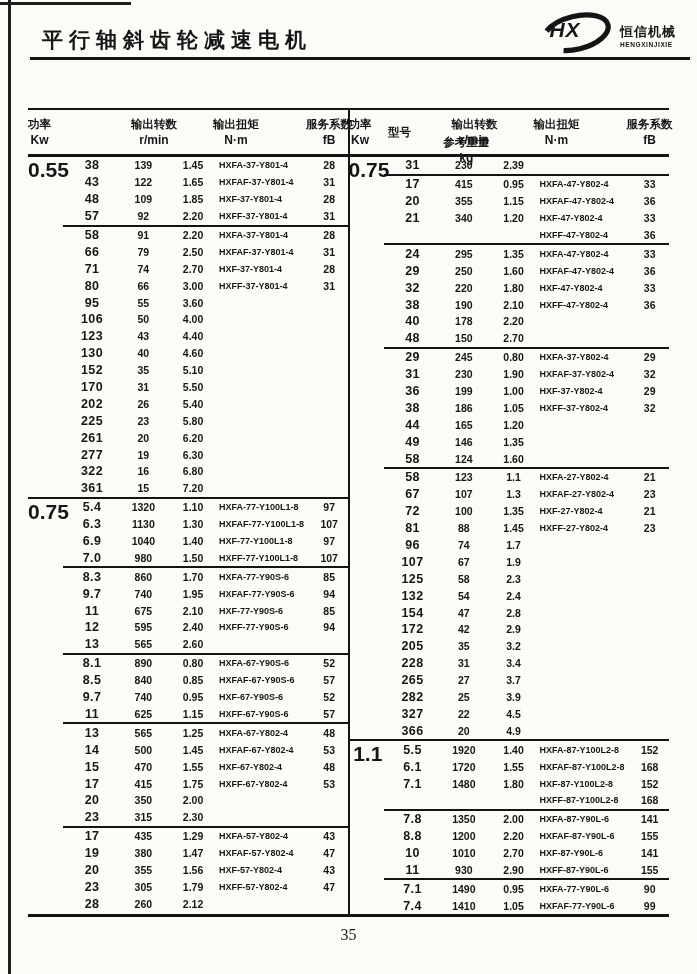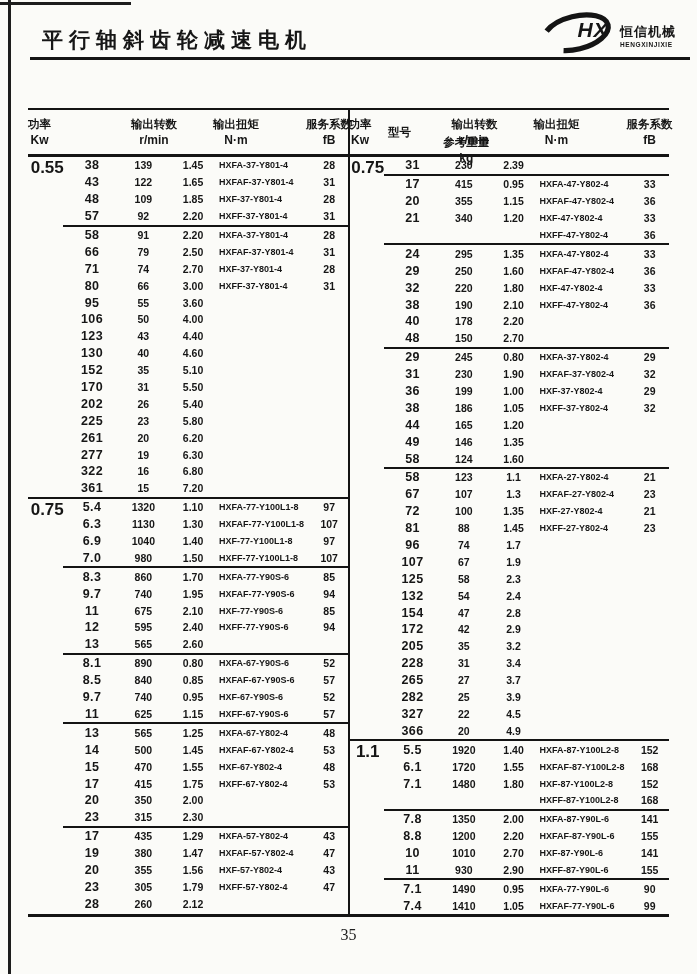--- a/index.html
+++ b/index.html
@@ -20,21 +20,21 @@
 
   
   .title{
     position:absolute;left:42px;top:26px;
     font-size:21px;font-weight:bold;letter-spacing:6px;
   }
   .title-rule{position:absolute;left:30px;top:57px;width:660px;height:3px;background:#141414;}
   .logo{position:absolute;left:538px;top:6px;width:150px;height:52px;}
   .logo-swoosh{position:absolute;left:0;top:2px;width:76px;height:48px;}
   .logo-hx{
-    position:absolute;left:30px;top:12px;width:50px;text-align:center;
+    position:absolute;left:2px;top:12px;width:50px;text-align:center;
     font-style:italic;font-weight:900;font-size:21px;letter-spacing:1px;
   }
   .logo-text{position:absolute;left:82px;top:17px;}
   .logo-cn{font-size:13px;font-weight:900;letter-spacing:1px;}
   .logo-en{font-size:6.5px;font-weight:bold;letter-spacing:0.6px;}
 
   
   .spec-table{
     position:absolute;left:28px;top:108px;width:641px;
     border-top:2px solid #141414;
@@ -56,21 +56,21 @@
   .c-speed{width:16%;margin-left:44px;}
   .c-torque{width:16%;}
   .c-service{width:15%;margin-left:11px;}
   .c-model{width:29%;}
   .c-weight{width:12%;margin-top:35px;}
 
   
   .section{position:relative;}
   .power{
     position:absolute;left:0;top:0;width:12%;
-    text-align:center;font-size:17px;font-weight:900;padding-top:1px;
+    text-align:center;font-size:21px;font-weight:900;padding-top:1px;
   }
   .row{display:flex;align-items:center;height:16.9px;}
   .cell{white-space:nowrap;overflow:visible;}
   .pcol{width:12%;}
   .speed{width:16%;text-align:center;font-weight:900;font-size:12.5px;letter-spacing:0.5px;}
   .torque{width:16%;text-align:center;font-weight:600;font-size:10.5px;}
   .fb{width:15%;text-align:center;font-weight:600;font-size:10.5px;}
   .model{width:29%;text-align:left;font-weight:bold;font-size:9px;padding-left:2px;}
   .weight{width:12%;text-align:center;font-weight:600;font-size:10.5px;}
 

